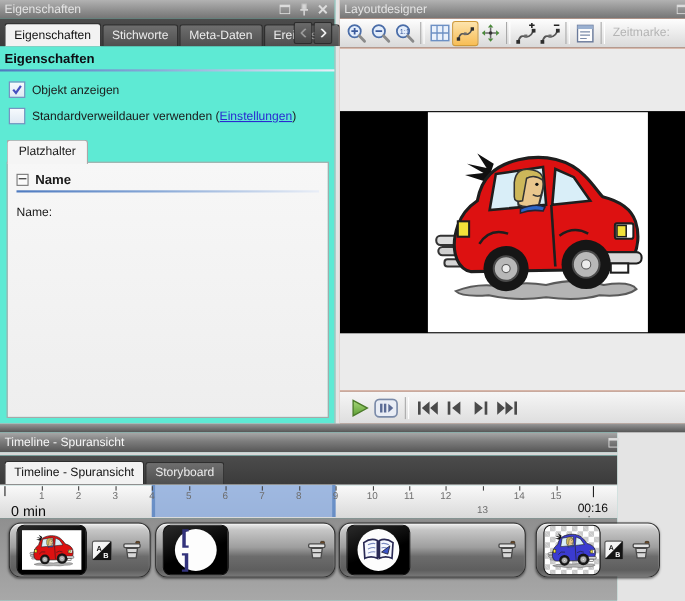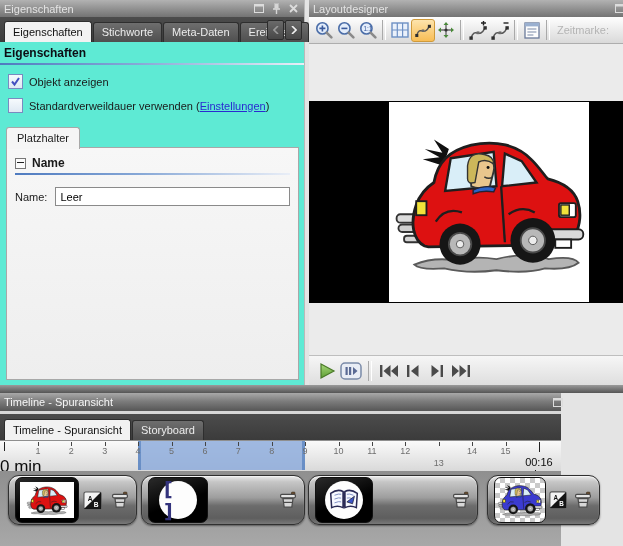--- a/index.html
+++ b/index.html
@@ -77,21 +77,21 @@
   #timeline .titlebar{background:linear-gradient(#a9a9a9,#7d7d7d 45%,#565656);height:18px;color:#f6f6f6}
   #timeline .tabstrip{height:24px;border-top:3px solid #d7d7d7}
   .ruler{position:relative;height:30px;background:linear-gradient(#fafafa,#d9d9d9);
     border-top:1px solid #8f8f8f;overflow:hidden}
   .ruler-sel{position:absolute;top:0;bottom:1px;background:#8cabdc;opacity:.82;
     border-left:3px solid #4f7dc0;border-right:3px solid #4f7dc0}
   .rtick{position:absolute;top:1px;width:1px;height:4px;background:#444}
   .rnum{position:absolute;top:5px;transform:translateX(-50%);font-size:9px;color:#6e6e6e}
   .rtick0{left:4px;top:1px;width:1px;height:9px;background:#222;position:absolute}
   .rend-tick{position:absolute;top:1px;width:1px;height:10px;background:#222}
-  .rstart-label{position:absolute;left:0;top:16px;font-size:17px;color:#0c0c0c}
+  .rstart-label{position:absolute;left:10px;top:16px;font-size:13px;color:#0c0c0c}
   .rend-label{position:absolute;top:15px;transform:translateX(-50%);font-size:11px;color:#0c0c0c}
   .track{position:relative;height:78px;background:linear-gradient(#8f8f8f,#a9a9a9)}
   .titem{position:absolute;top:4px;height:50px;border:1px solid #303030;border-radius:11px;
     background:linear-gradient(180deg,#ececec 0%,#c6c6c6 12%,#9e9e9e 45%,#6c6c6c 62%,#5e5e5e 88%,#787878 100%);
     box-shadow:0 1px 2px rgba(0,0,0,.45), inset 0 1px 1px rgba(255,255,255,.55);
     display:flex;align-items:center;padding:0 6px;box-sizing:border-box}
   .thumb{height:44px;border-radius:7px;background:linear-gradient(160deg,#2a2a2a,#000 55%);
     border:1px solid #111;display:flex;align-items:center;justify-content:center;overflow:hidden;flex:0 0 auto}
   .thumb-inner-white{background:#fff;width:calc(100% - 8px);height:36px;display:flex;align-items:center;justify-content:center}
   .thumb-circle{width:38px;height:38px;border-radius:50%;background:#fdfdfd;display:flex;align-items:center;justify-content:center}
@@ -236,21 +236,20 @@
 
     <div class="ph-tab">Platzhalter</div>
     <div class="groupbox">
       <div class="group-header">
         <span class="collapse-box"></span>
         <span>Name</span>
       </div>
       <div class="blue-rule group-rule"></div>
       <div class="name-row">
         <span>Name:</span>
-        <input class="name-input" value="Leer" style="">
       </div>
     </div>
   </section>
 
   <section id="designer" class="abs">
     <header class="titlebar">
       <span class="t-title">Layoutdesigner</span>
       <span class="t-ico" style="margin-right:-8px">
         <svg width="10" height="9">
             <rect x="0.5" y="0.5" width="9" height="8" fill="none" stroke="#dcdcdc"></rect>

